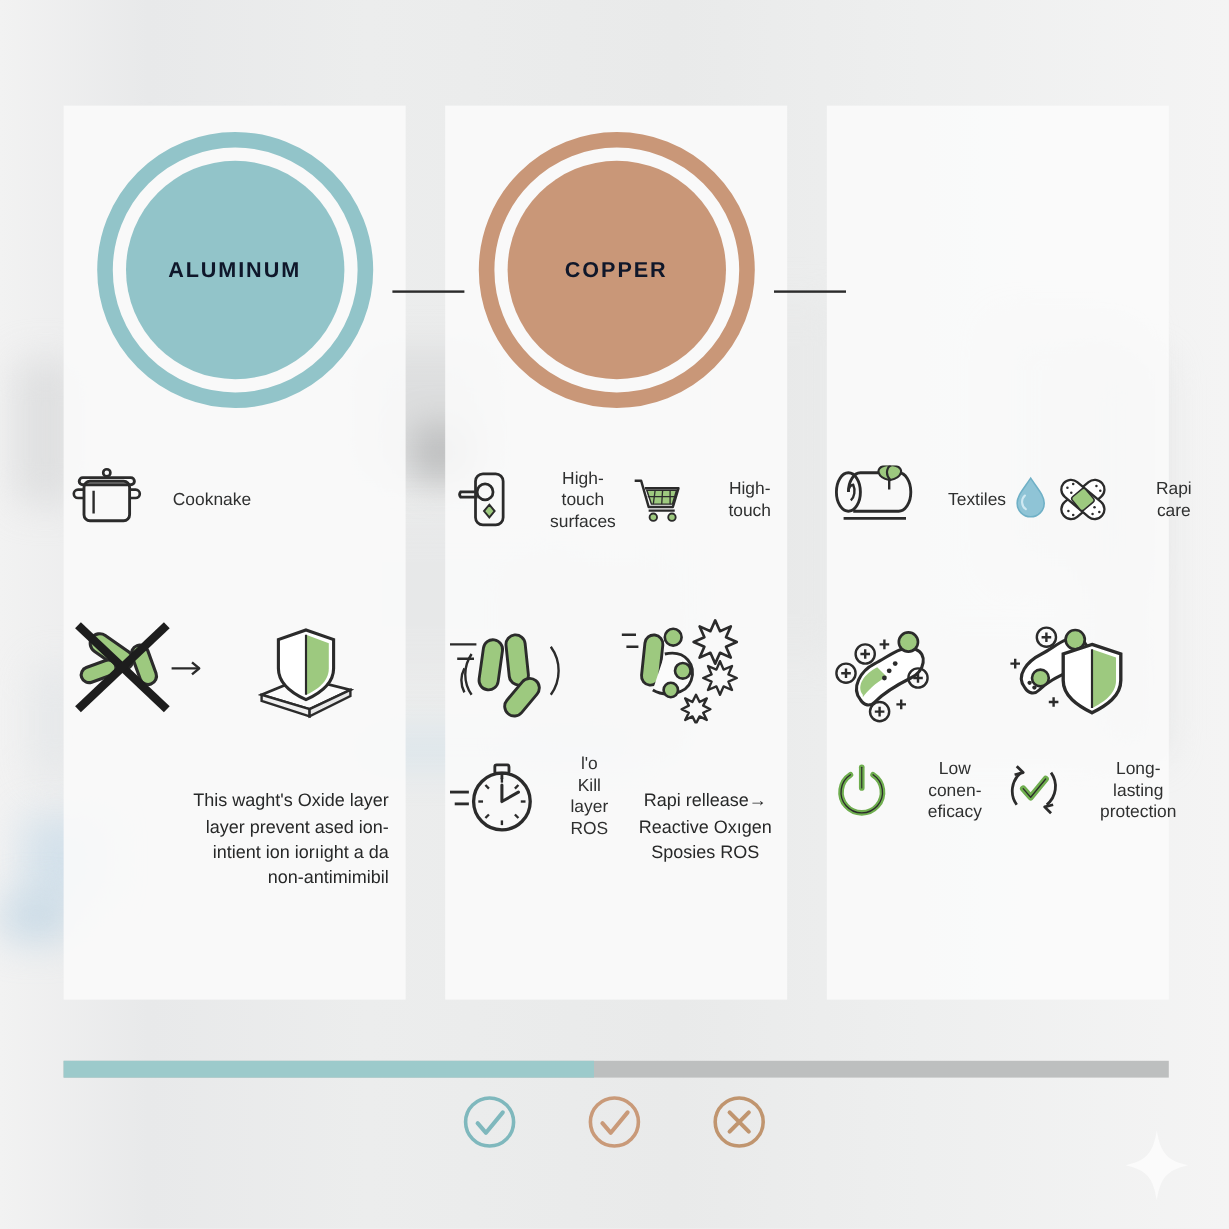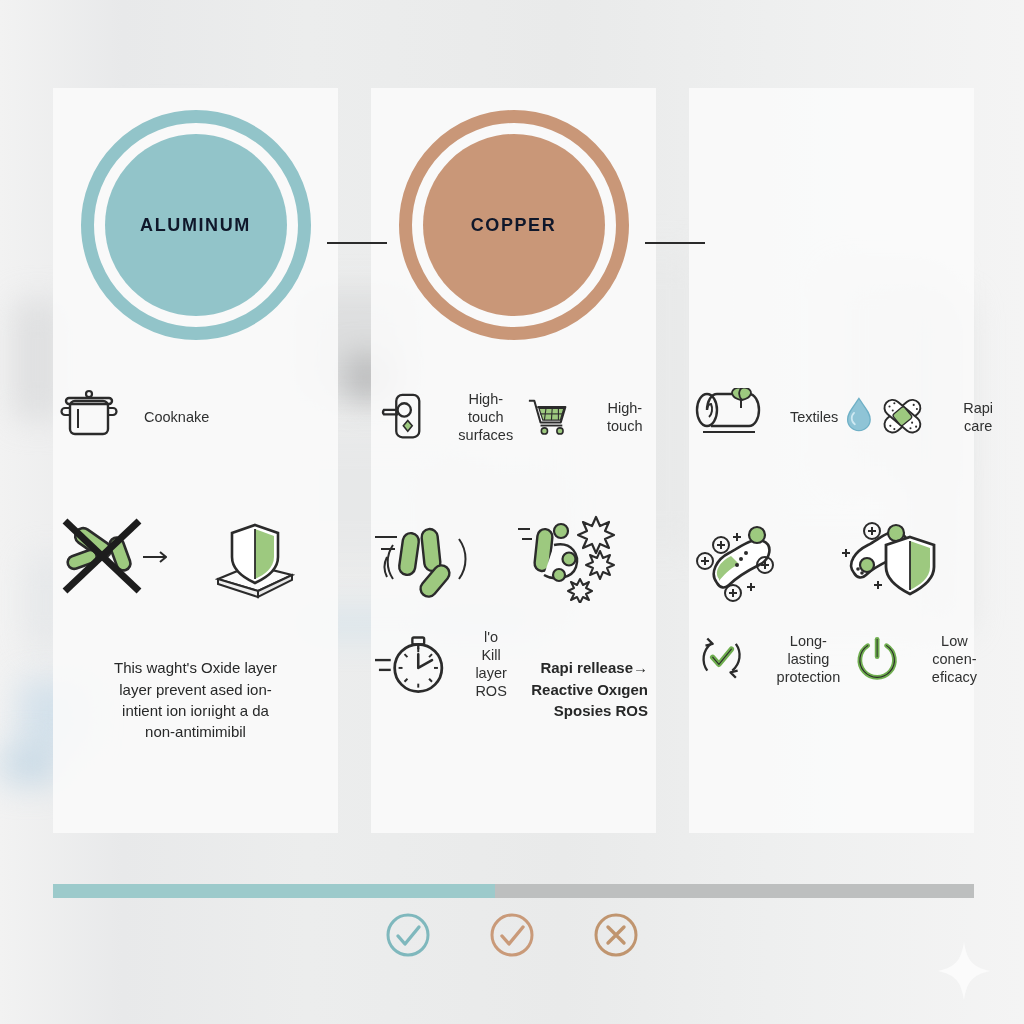--- a/index.html
+++ b/index.html
@@ -111,22 +111,22 @@
   }
   .note-block {
     position: absolute;
     top: 548px;
     padding: 0 14px;
     font-size: 15px;
     color: #272828;
     line-height: 1.42;
     white-space: pre-line;
   }
-  .note-left  { left: 0;   width: 100%; text-align: center; }
-  .note-right { left: 50%; width: 50%;  text-align: right; padding-right: 8px; font-weight: bold; }
+  .note-left  { left: 0;   width: 100%; text-align: right; }
+  .note-right { left: 50%; width: 50%;  text-align: center; padding-right: 8px; }
 
   
   .progress-track {
     position: absolute;
     left: 53px; top: 884px;
     width: 921px; height: 14px;
     background: #bdbfbf;
   }
   .progress-fill {
     height: 100%;
@@ -429,39 +429,39 @@
             <path d="M74 24 L98 32 V54 c0 13 -12 21 -24 27 c-12 -6 -24 -14 -24 -27 V32 Z" fill="#ffffff" stroke="#2b2b2b" stroke-width="2.8"></path>
             <path d="M74 28 L94 35 V54 c0 11 -10 18 -20 23 Z" fill="#9dc97f"></path>
             <line x1="74" y1="28" x2="74" y2="77" stroke="#2b2b2b" stroke-width="1.8"></line>
           </svg>
         </div>
       </div>
 
       <div class="icon-row row-bottom">
         <div class="icon-cell">
           <svg class="glyph" width="64" height="62" viewBox="0 0 64 62">
+            <path d="M20 14 a22 22 0 1 0 24 0" fill="none" stroke="#6fae4f" stroke-width="6" stroke-linecap="round"></path>
+            <path d="M20 14 a22 22 0 1 0 24 0" fill="none" stroke="#2b2b2b" stroke-width="1.4" stroke-linecap="round"></path>
+            <line x1="32" y1="6" x2="32" y2="28" stroke="#6fae4f" stroke-width="6" stroke-linecap="round"></line>
+            <line x1="32" y1="6" x2="32" y2="28" stroke="#2b2b2b" stroke-width="1.2" stroke-linecap="round"></line>
+          </svg>
+          <span class="cap">Low conen-
+eficacy</span>
+        </div>
+        <div class="icon-cell">
+          <svg class="glyph" width="64" height="62" viewBox="0 0 64 62">
             <path d="M48 14 a22 22 0 0 1 -4 30" fill="none" stroke="#2b2b2b" stroke-width="2.6"></path>
             <path d="M16 44 a22 22 0 0 1 4 -30" fill="none" stroke="#2b2b2b" stroke-width="2.6"></path>
             <path d="M16 8 l6 6 l-8 2" fill="none" stroke="#2b2b2b" stroke-width="2.6" stroke-linejoin="round"></path>
             <path d="M48 52 l-6 -6 l8 -2" fill="none" stroke="#2b2b2b" stroke-width="2.6" stroke-linejoin="round"></path>
             <path d="M22 29 l7 8 l14 -17" fill="none" stroke="#6fae4f" stroke-width="6" stroke-linecap="round" stroke-linejoin="round"></path>
             <path d="M22 29 l7 8 l14 -17" fill="none" stroke="#2b2b2b" stroke-width="1.2" stroke-linecap="round" stroke-linejoin="round"></path>
           </svg>
           <span class="cap">Long-lasting
 protection</span>
-        </div>
-        <div class="icon-cell">
-          <svg class="glyph" width="64" height="62" viewBox="0 0 64 62">
-            <path d="M20 14 a22 22 0 1 0 24 0" fill="none" stroke="#6fae4f" stroke-width="6" stroke-linecap="round"></path>
-            <path d="M20 14 a22 22 0 1 0 24 0" fill="none" stroke="#2b2b2b" stroke-width="1.4" stroke-linecap="round"></path>
-            <line x1="32" y1="6" x2="32" y2="28" stroke="#6fae4f" stroke-width="6" stroke-linecap="round"></line>
-            <line x1="32" y1="6" x2="32" y2="28" stroke="#2b2b2b" stroke-width="1.2" stroke-linecap="round"></line>
-          </svg>
-          <span class="cap">Low conen-
-eficacy</span>
         </div>
       </div>
     </div>
   </div>
 
   <div class="connector conn-1"></div>
   <div class="connector conn-2"></div>
 
   <div class="progress-track" style="background: rgb(189, 191, 191);">
     <div class="progress-fill" id="pfill" style="width: 48%; background: rgb(156, 202, 203);"></div>

